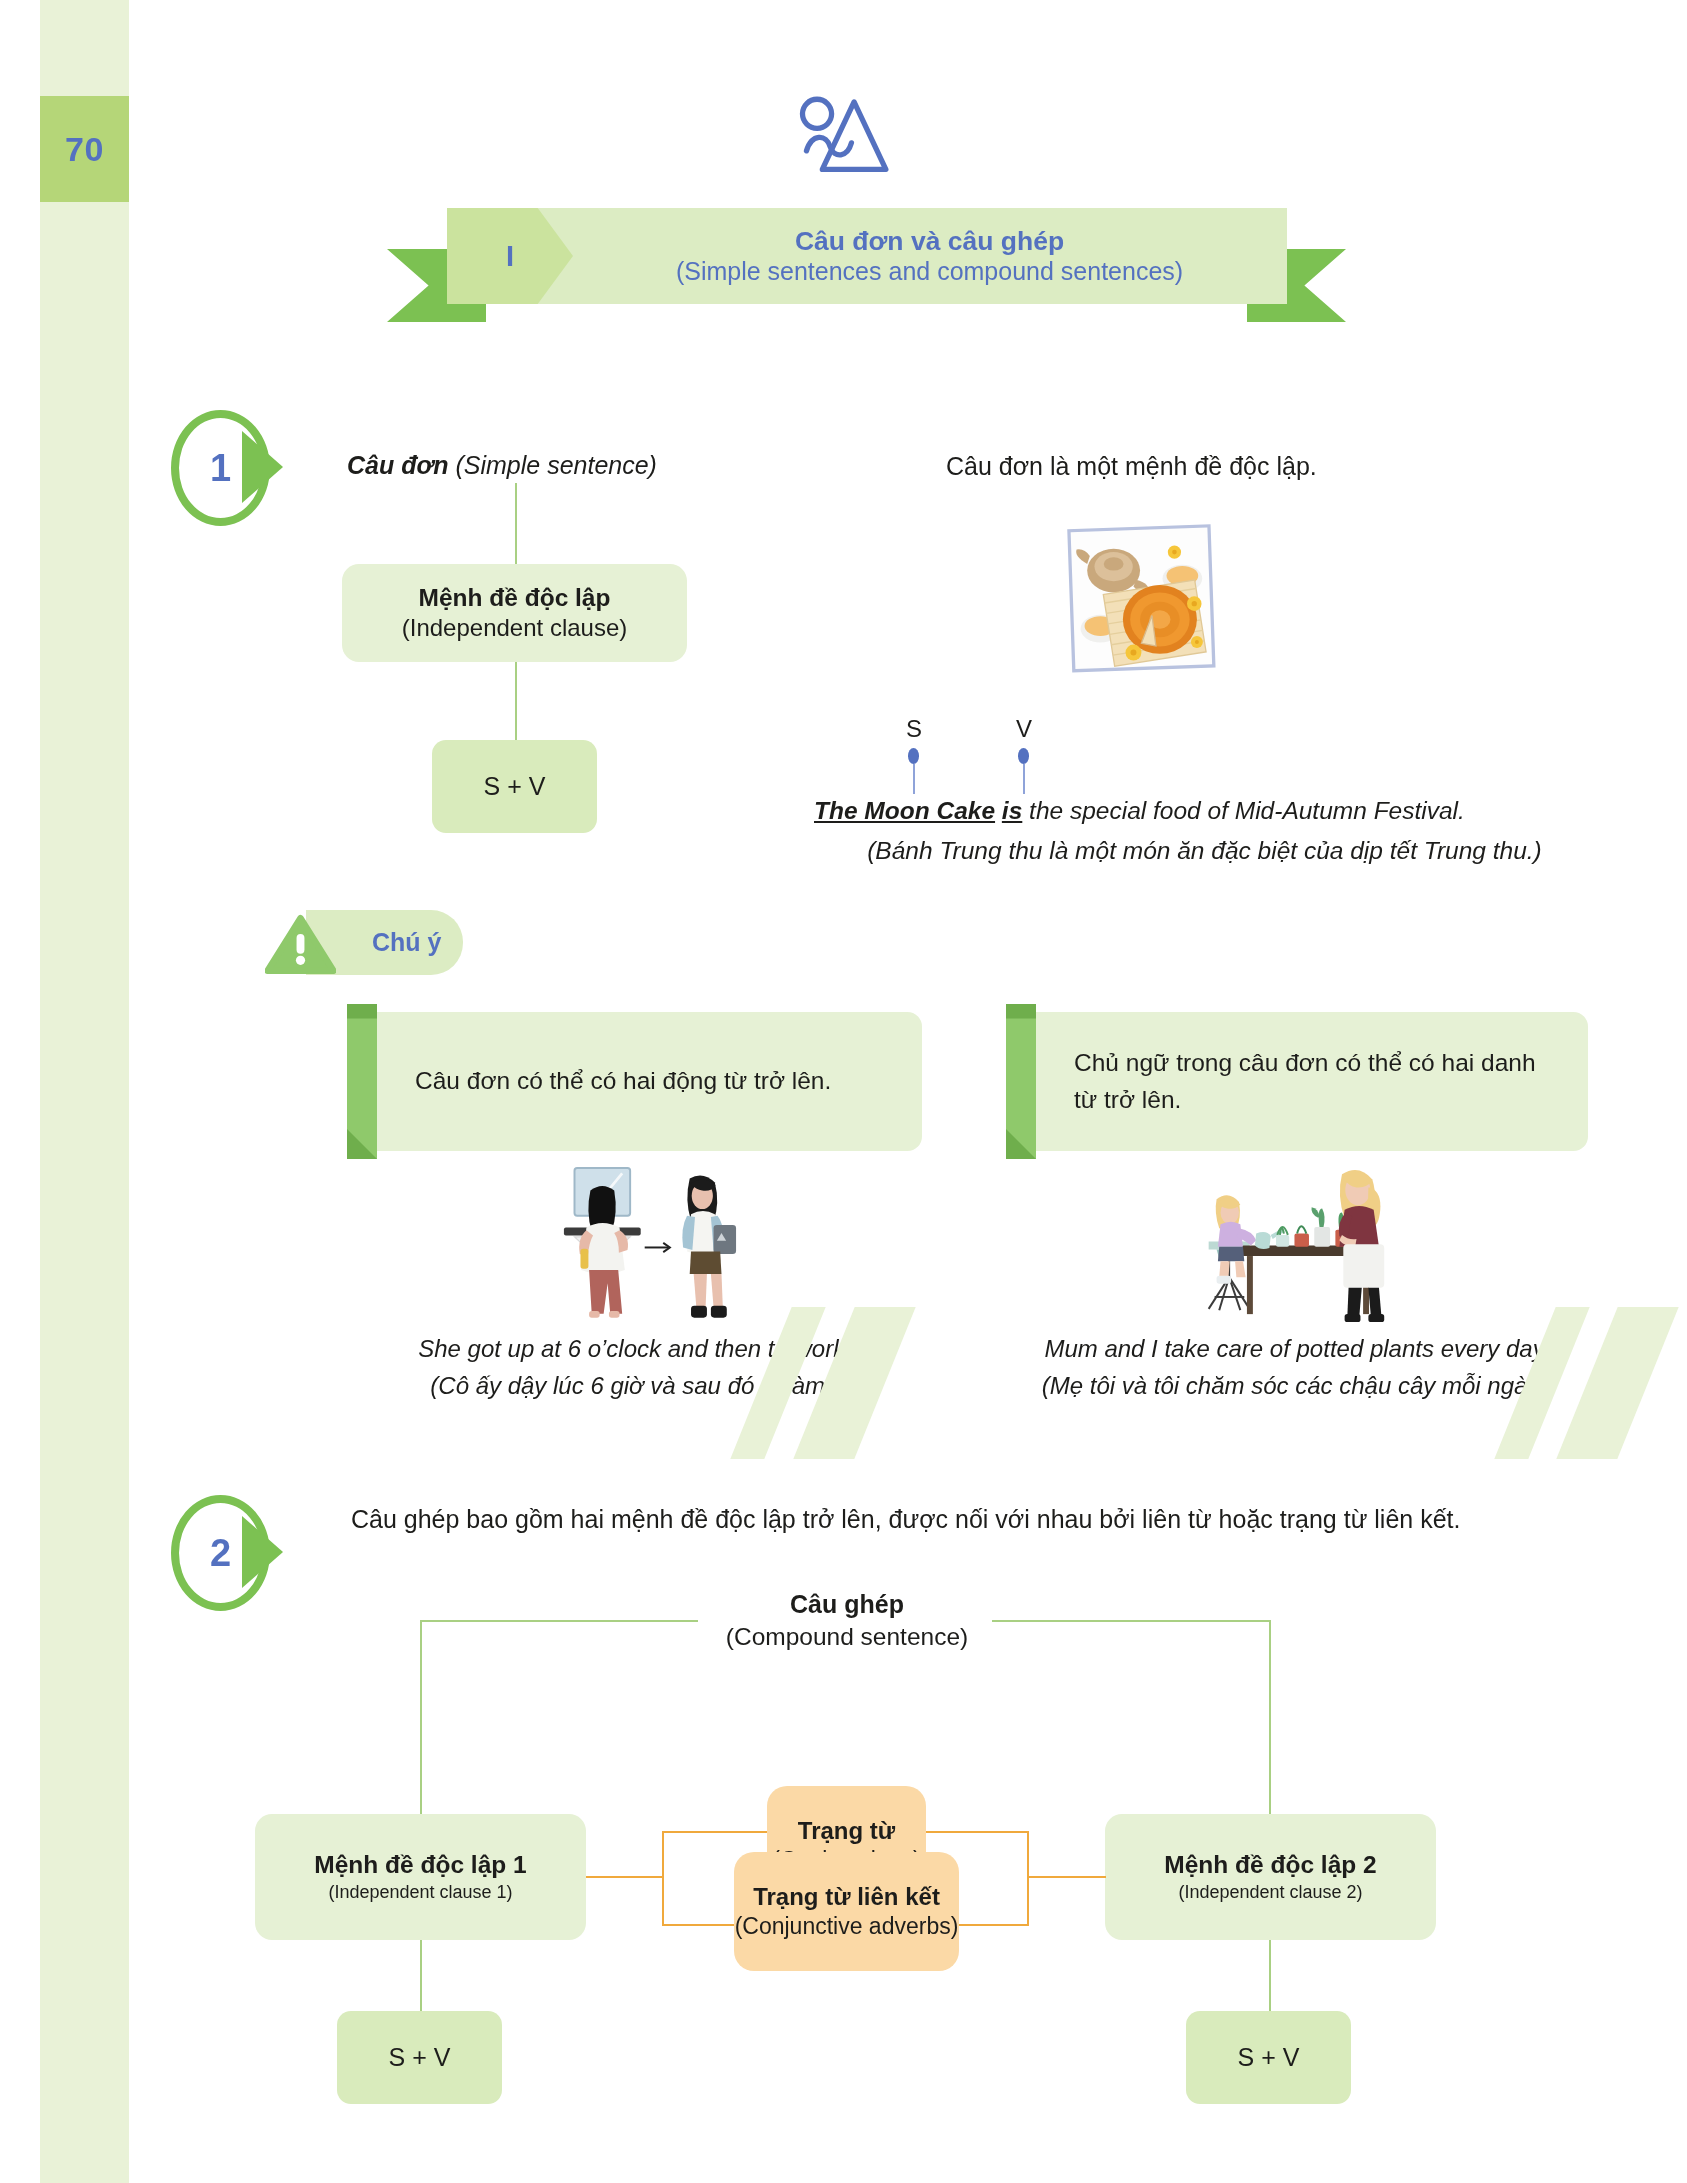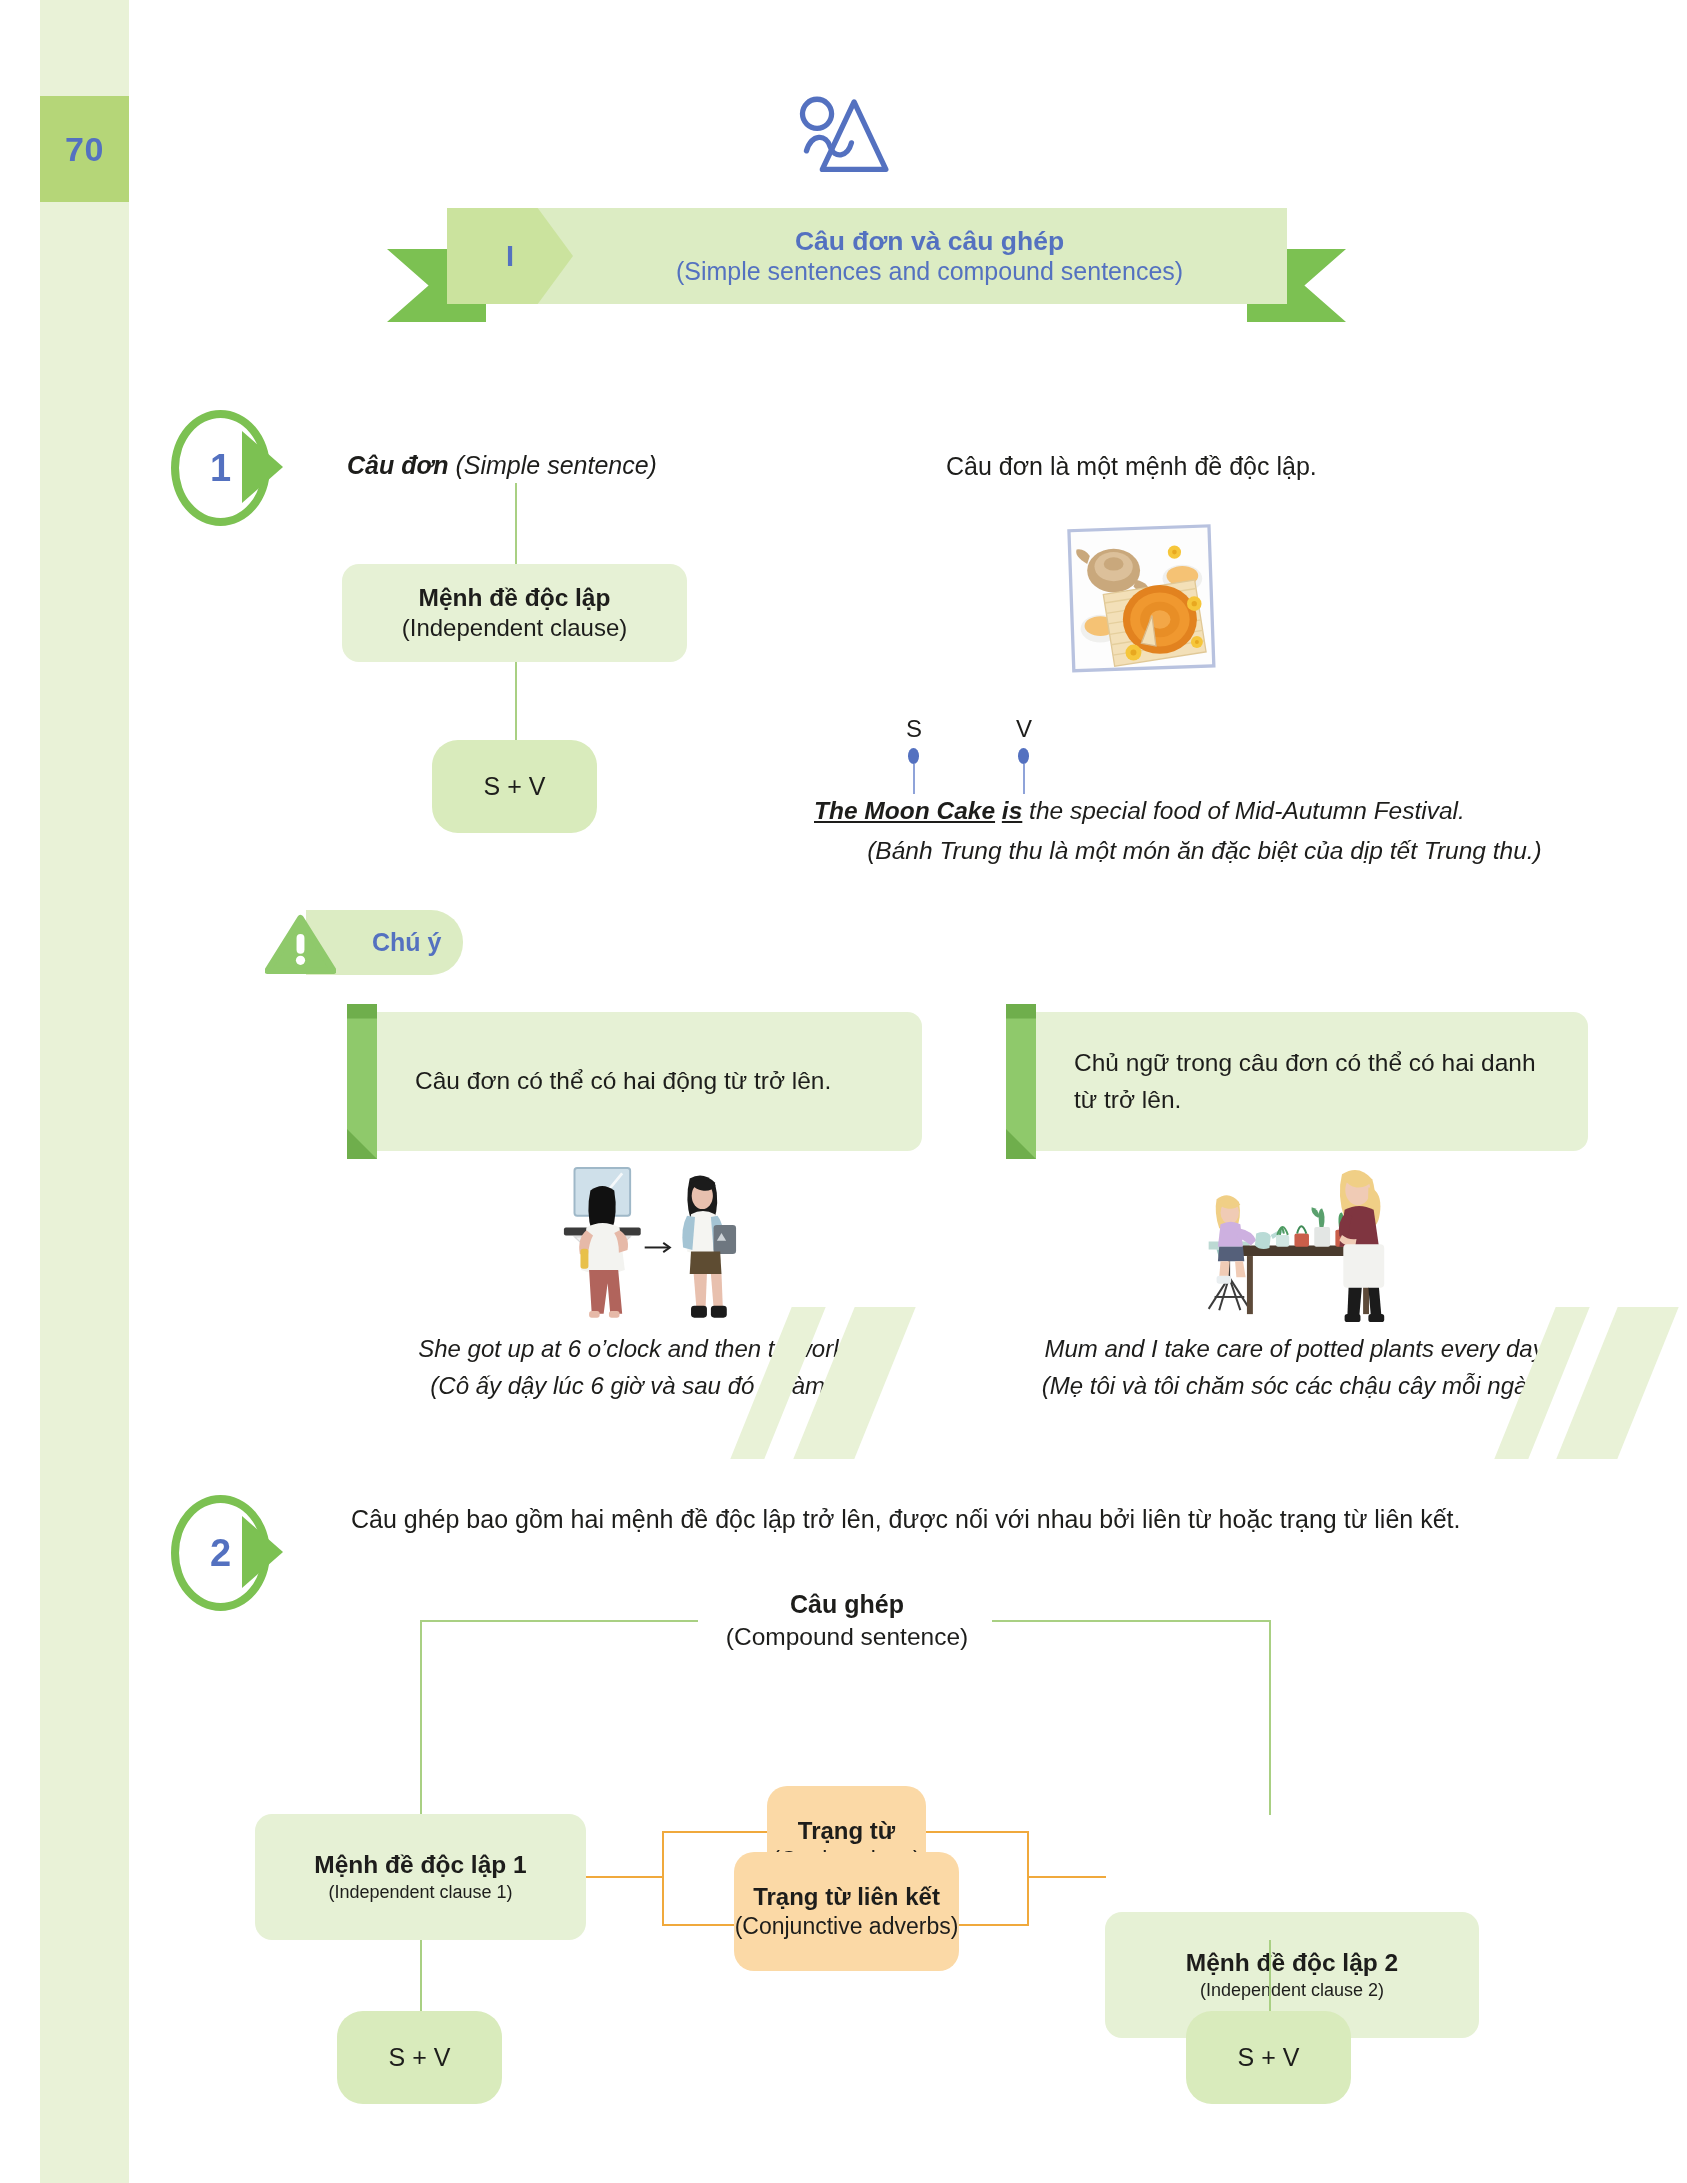--- a/index.html
+++ b/index.html
@@ -48,21 +48,21 @@
 
   
   .heading-line{position:absolute;font-size:25px;line-height:1.35;}
   .heading-line b{font-weight:bold;}
 
   .gbox{position:absolute;background:#e6f1d5;border-radius:17px;
         display:flex;flex-direction:column;align-items:center;justify-content:center;
         line-height:1.25;text-align:center;}
   .gbox .t1{font-size:24.5px;font-weight:bold;}
   .gbox .t2{font-size:24px;}
-  .svbox{position:absolute;background:#d9ebbc;border-radius:26px;
+  .svbox{position:absolute;background:#d9ebbc;border-radius:14px;
          display:flex;align-items:center;justify-content:center;font-size:25px;}
   .vline{position:absolute;width:2px;background:#a9d083;}
   .hline{position:absolute;height:2px;background:#a9d083;}
 
   
   .chuy{position:absolute;left:265px;top:910px;width:198px;height:65px;}
   .chuy .pill{position:absolute;left:41px;top:0;width:157px;height:65px;background:#dcecc3;
               border-radius:0 32px 32px 0;display:flex;align-items:center;}
   .chuy .pill span{font-size:25px;font-weight:bold;color:#5471c0;margin-left:66px;}
   .chuy svg{position:absolute;left:0;top:4px;}
@@ -377,21 +377,21 @@
 
 <div class="hline" style="left:420px;top:1620px;width:278px;"></div>
 <div class="hline" style="left:992px;top:1620px;width:278px;"></div>
 <div class="vline" style="left:420px;top:1620px;height:195px;"></div>
 <div class="vline" style="left:1269px;top:1620px;height:195px;"></div>
 
 <div class="cbox" style="left:255px;top:1814px;width:331px;height:126px;">
   <span class="t1">Mệnh đề độc lập 1</span>
   <span class="t2">(Independent clause 1)</span>
 </div>
-<div class="cbox" style="left:1105px;top:1912px;width:374px;height:126px;">
+<div class="cbox" style="left:1105px;top:1814px;width:331px;height:126px;">
   <span class="t1">Mệnh đề độc lập 2</span>
   <span class="t2">(Independent clause 2)</span>
 </div>
 
 <div class="oline" style="left:662px;top:1831px;width:212px;height:2px;"></div>
 <div class="oline" style="left:817px;top:1831px;width:212px;height:2px;"></div>
 <div class="oline" style="left:662px;top:1924px;width:212px;height:2px;"></div>
 <div class="oline" style="left:817px;top:1924px;width:212px;height:2px;"></div>
 <div class="oline" style="left:662px;top:1831px;width:2px;height:95px;"></div>
 <div class="oline" style="left:1027px;top:1831px;width:2px;height:95px;"></div>

